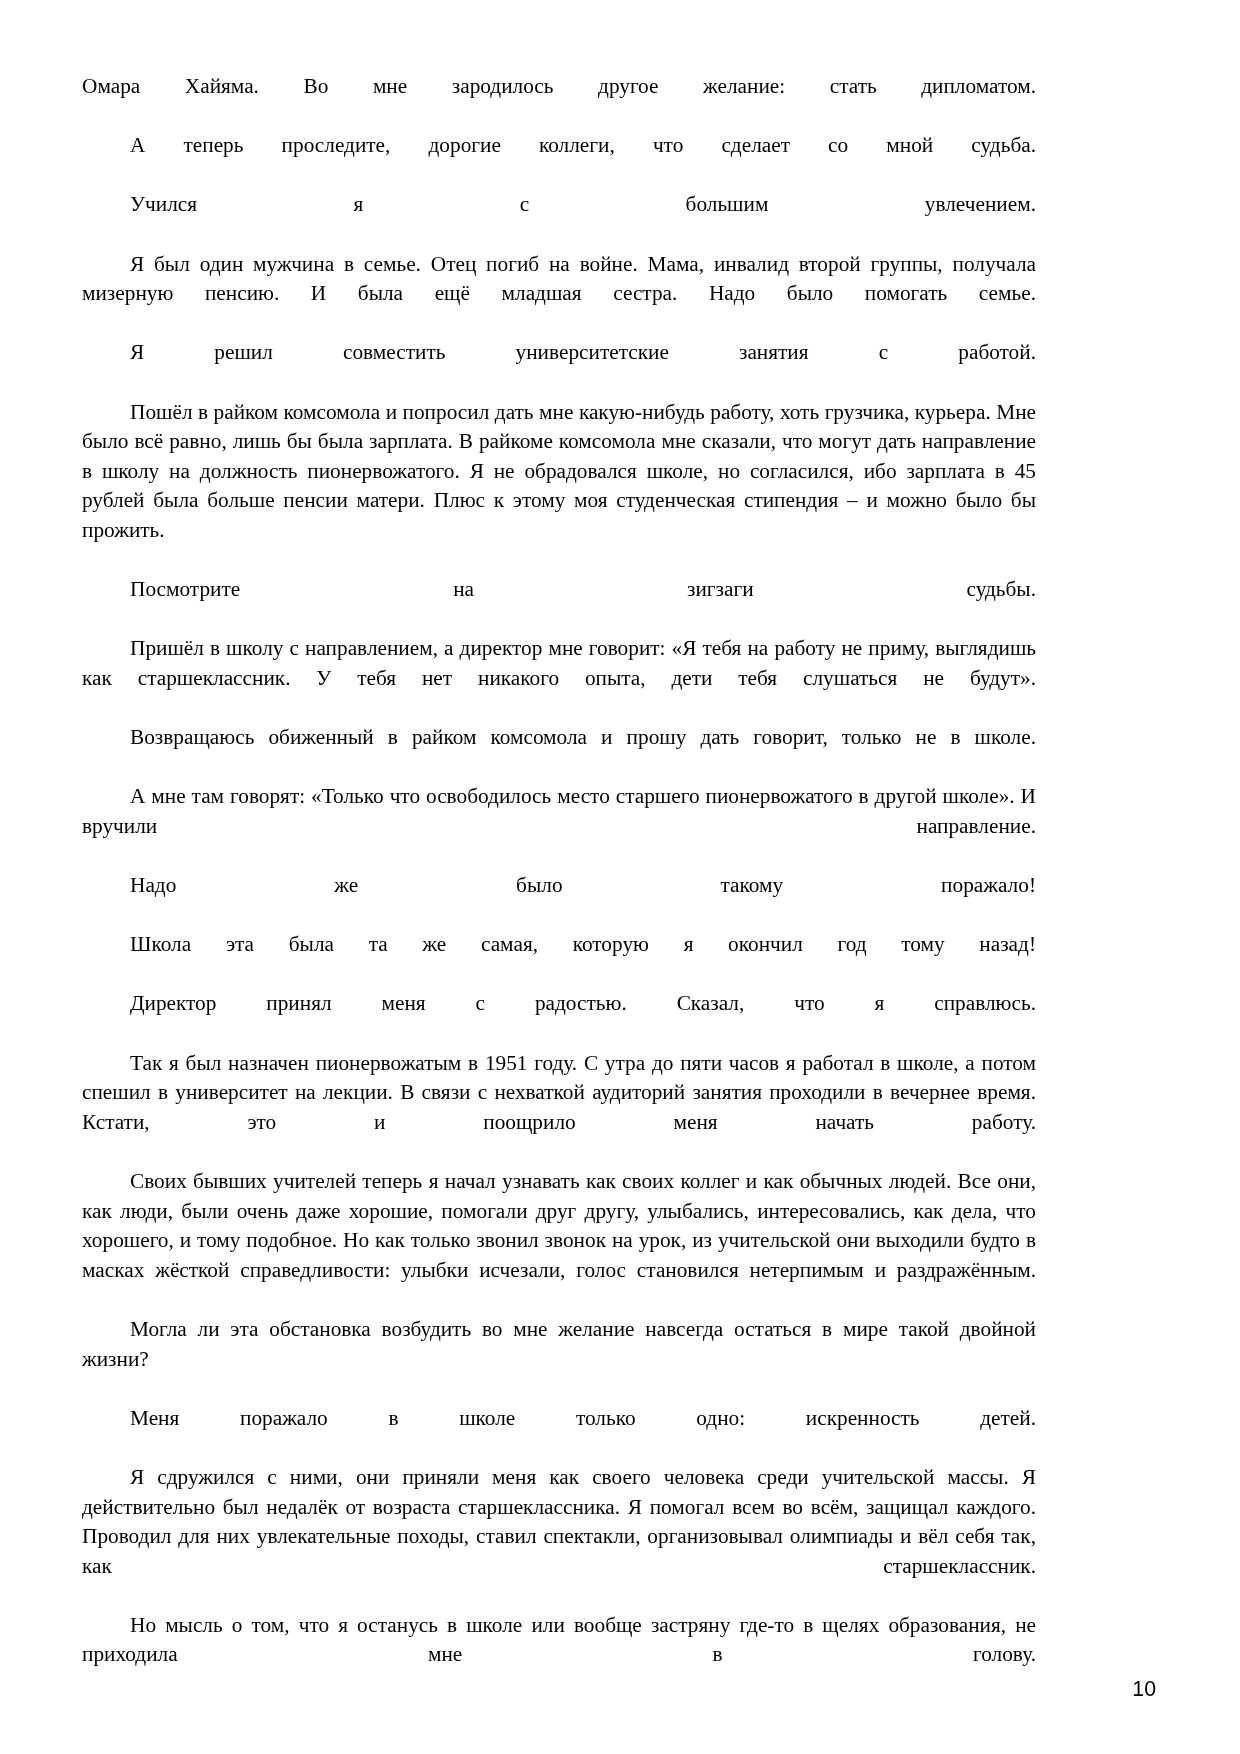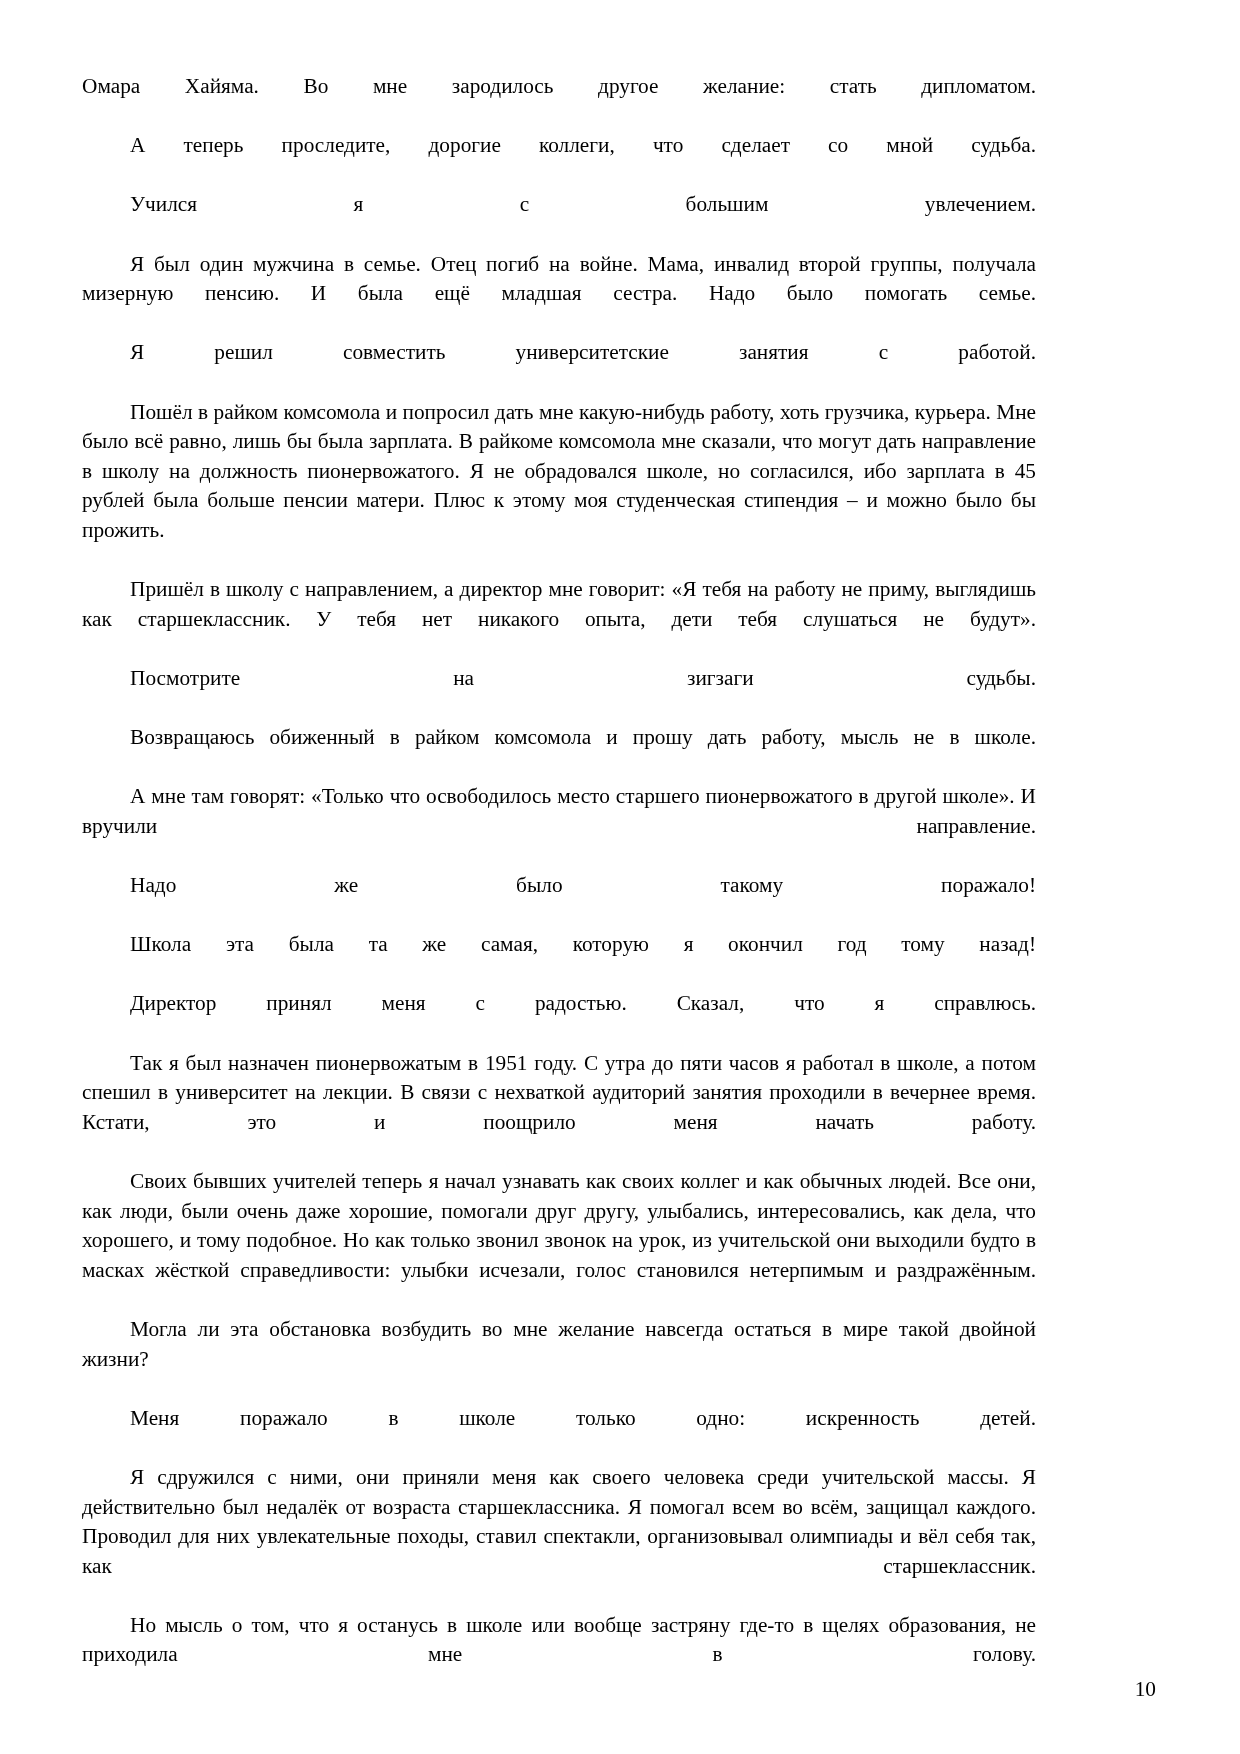--- a/index.html
+++ b/index.html
@@ -56,39 +56,39 @@
     display: inline-block;
     width: 100%;
   }
 
   .page-number {
     position: absolute;
     right: 84px;
     top: 1676px;
     font-size: 21.3px;
     line-height: 26px;
-    font-family: Liberation Serif, serif;
+    font-family: Liberation Sans, sans-serif;
   }
 </style>
 </head>
 <body>
 
 <div class="page">
 
   <div class="text-block">
 
     <p class="para no-indent">Омара Хайяма. Во мне зародилось другое желание: стать дипломатом.</p>
     <p class="para">А теперь проследите, дорогие коллеги, что сделает со мной судьба.</p>
     <p class="para">Учился я с большим увлечением.</p>
     <p class="para">Я был один мужчина в семье. Отец погиб на войне. Мама, инвалид второй группы, получала мизерную пенсию. И была ещё младшая сестра. Надо было помогать семье.</p>
     <p class="para">Я решил совместить университетские занятия с работой.</p>
     <p class="para">Пошёл в райком комсомола и попросил дать мне какую-нибудь работу, хоть грузчика, курьера. Мне было всё равно, лишь бы была зарплата. В райкоме комсомола мне сказали, что могут дать направление в школу на должность пионервожатого. Я не обрадовался школе, но согласился, ибо зарплата в 45 рублей была больше пенсии матери. Плюс к этому моя студенческая стипендия – и можно было бы прожить.</p>
+    <p class="para">Посмотрите на зигзаги судьбы.</p>
     <p class="para">Пришёл в школу с направлением, а директор мне говорит: «Я тебя на работу не приму, выглядишь как старшеклассник. У тебя нет никакого опыта, дети тебя слушаться не будут».</p>
-    <p class="para">Посмотрите на зигзаги судьбы.</p>
-    <p class="para">Возвращаюсь обиженный в райком комсомола и прошу дать работу, мысль не в школе.</p>
+    <p class="para">Возвращаюсь обиженный в райком комсомола и прошу дать говорит, только не в школе.</p>
     <p class="para">А мне там говорят: «Только что освободилось место старшего пионервожатого в другой школе». И вручили направление.</p>
     <p class="para">Надо же было такому поражало!</p>
     <p class="para">Школа эта была та же самая, которую я окончил год тому назад!</p>
     <p class="para">Директор принял меня с радостью. Сказал, что я справлюсь.</p>
     <p class="para">Так я был назначен пионервожатым в 1951 году. С утра до пяти часов я работал в школе, а потом спешил в университет на лекции. В связи с нехваткой аудиторий занятия проходили в вечернее время. Кстати, это и поощрило меня начать работу.</p>
     <p class="para">Своих бывших учителей теперь я начал узнавать как своих коллег и как обычных людей. Все они, как люди, были очень даже хорошие, помогали друг другу, улыбались, интересовались, как дела, что хорошего, и тому подобное. Но как только звонил звонок на урок, из учительской они выходили будто в масках жёсткой справедливости: улыбки исчезали, голос становился нетерпимым и раздражённым.</p>
     <p class="para">Могла ли эта обстановка возбудить во мне желание навсегда остаться в мире такой двойной жизни?</p>
     <p class="para">Меня поражало в школе только одно: искренность детей.</p>
     <p class="para">Я сдружился с ними, они приняли меня как своего человека среди учительской массы. Я действительно был недалёк от возраста старшеклассника. Я помогал всем во всём, защищал каждого. Проводил для них увлекательные походы, ставил спектакли, организовывал олимпиады и вёл себя так, как старшеклассник.</p>
     <p class="para">Но мысль о том, что я останусь в школе или вообще застряну где-то в щелях образования, не приходила мне в голову.</p>

